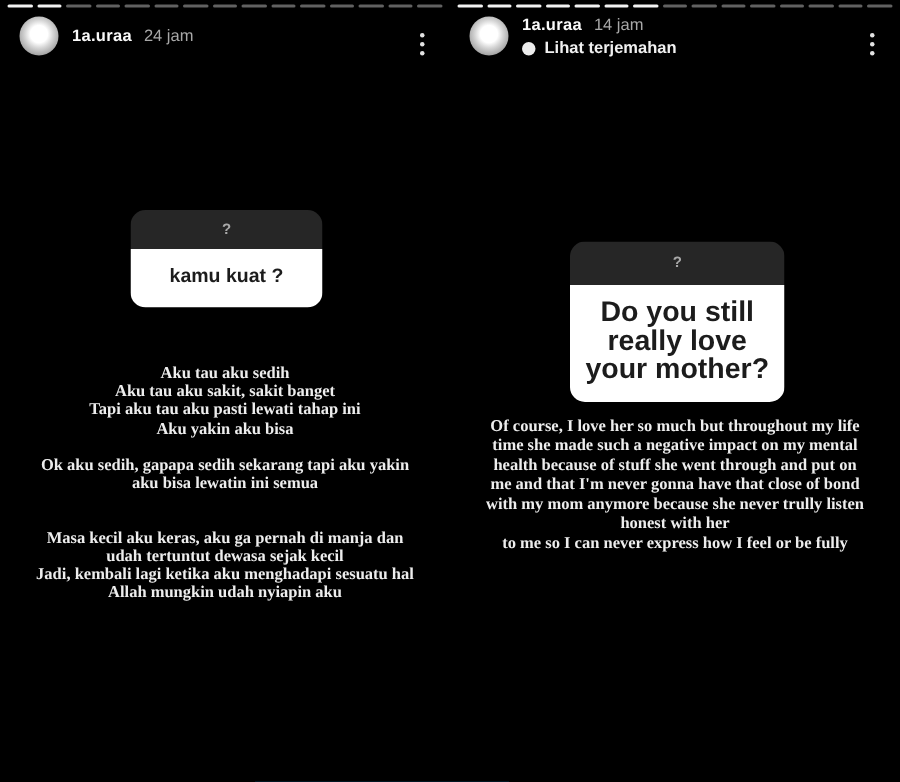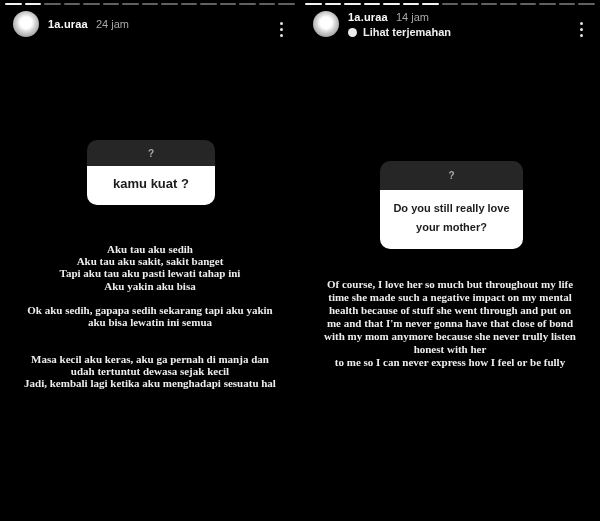--- a/index.html
+++ b/index.html
@@ -36,21 +36,21 @@
   .q-card{position:absolute;border-radius:10px;overflow:hidden;box-shadow:0 2px 8px rgba(0,0,0,.55);}
   .card-left{left:87px;top:140px;width:128px;}
   .card-right{left:80px;top:161px;width:143px;}
   .q-card-header{background:#262626;display:flex;align-items:center;justify-content:center;}
   .card-left .q-card-header{height:26px;}
   .card-right .q-card-header{height:29px;}
   .qmark{color:#a8a8a8;font-size:10px;font-weight:700;}
   .q-card-body{background:#ffffff;text-align:center;padding:9px 5px 12px;}
   .q-line{font-weight:600;color:#1c1c1c;}
   .card-left .q-line{font-size:13px;line-height:18px;}
-  .card-right .q-line{font-size:11px;line-height:19px;}
+  .card-right .q-line{font-size:19px;line-height:19px;}
 
   
   .answer{position:absolute;left:6px;right:6px;text-align:center;color:#ededed;
           font-family:"Liberation Serif","DejaVu Serif",serif;font-weight:700;}
   .answer-left{top:243px;font-size:11px;line-height:12.2px;}
   .answer-right{top:278px;font-size:11px;line-height:13px;}
   .ans-line{white-space:nowrap;}
 </style>
 </head>
 <body>
@@ -109,20 +109,21 @@
         <div class="ans-line">Tapi aku tau aku pasti lewati tahap ini</div>
         <div class="ans-line">Aku yakin aku bisa</div>
         <div class="ans-line">&nbsp;</div>
         <div class="ans-line">Ok aku sedih, gapapa sedih sekarang tapi aku yakin</div>
         <div class="ans-line">aku bisa lewatin ini semua</div>
         <div class="ans-line">&nbsp;</div>
         <div class="ans-line">&nbsp;</div>
         <div class="ans-line">Masa kecil aku keras, aku ga pernah di manja dan</div>
         <div class="ans-line">udah tertuntut dewasa sejak kecil</div>
         <div class="ans-line">Jadi, kembali lagi ketika aku menghadapi sesuatu hal</div>
+        <div class="ans-line">Allah mungkin udah nyiapin aku</div>
       </div>
   </div>
 
   <div class="panel">
     <div class="progress-bar">
         <div class="seg seg-active"></div>
         <div class="seg seg-active"></div>
         <div class="seg seg-active"></div>
         <div class="seg seg-active"></div>
         <div class="seg seg-active"></div>

